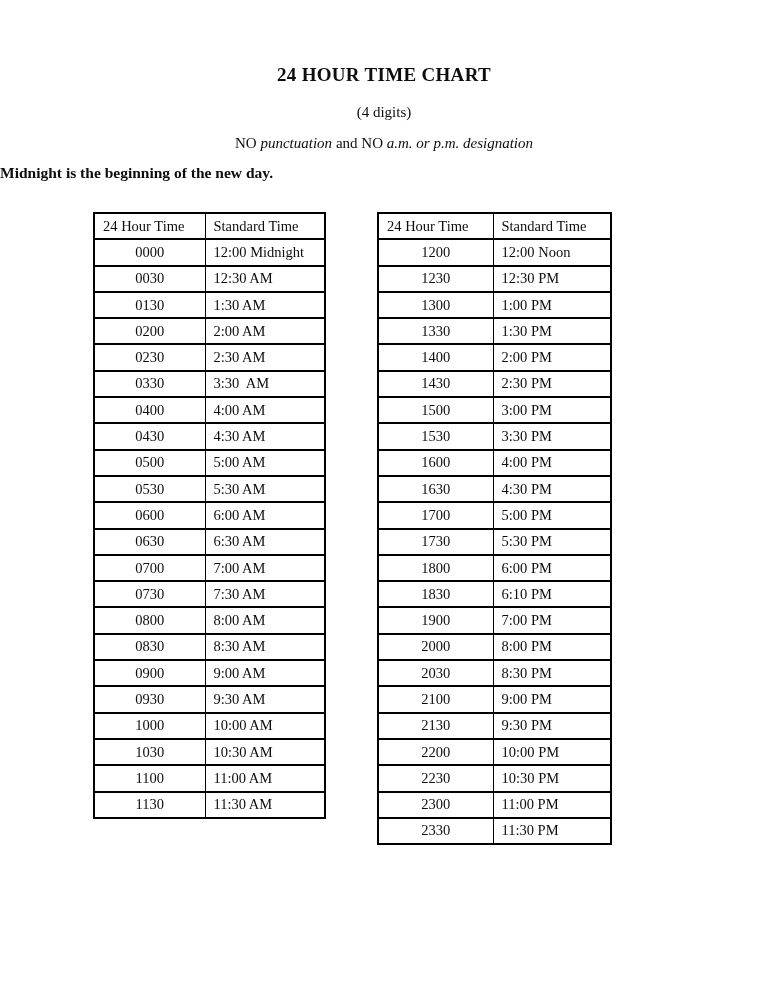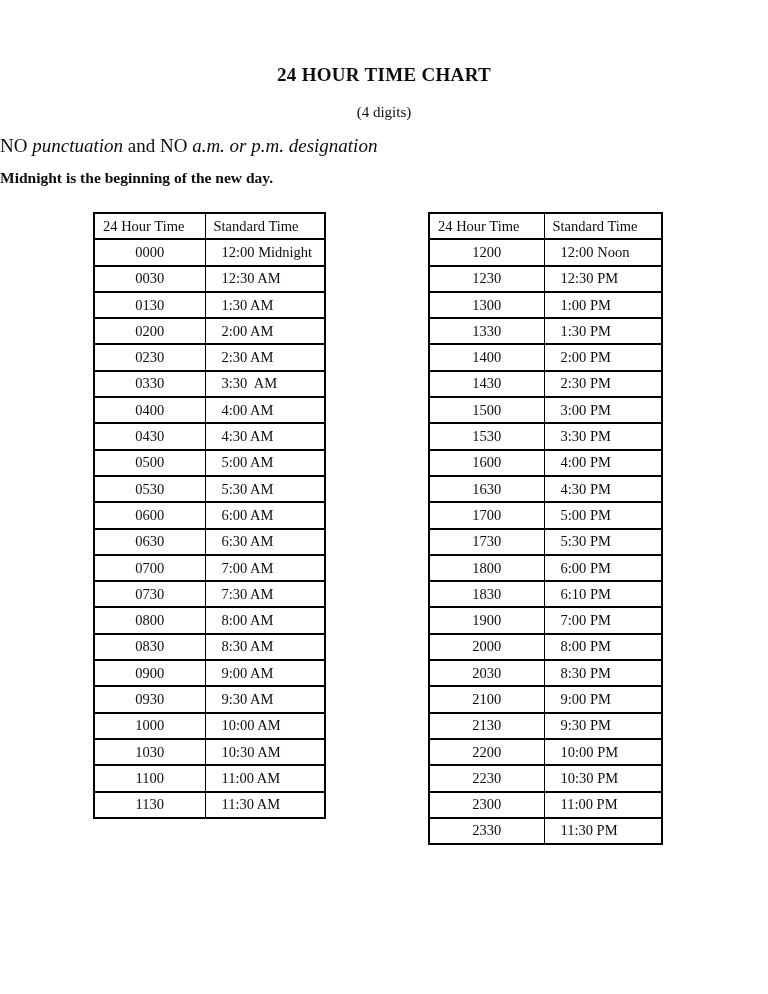--- a/index.html
+++ b/index.html
@@ -47,38 +47,38 @@
   .revision {
     position: absolute;
     left: 501px;
     top: 4px;
     font-size: 11px;
     font-weight: normal;
     letter-spacing: 0.2px;
   }
   .punct-note {
     margin-top: 14px;
-    text-align: left;
-    font-size: 19px;
+    text-align: center;
+    font-size: 15px;
   }
   .punct-note em {
     font-style: italic;
   }
   .midnight-note {
     margin-top: 12px;
     text-align: left;
     font-size: 15.5px;
     font-weight: bold;
   }
   .tables-wrap {
     position: absolute;
     top: 212px;
     left: 93px;
     display: flex;
-    gap: 102px;
+    gap: 51px;
     align-items: flex-start;
   }
   table.time-table {
     border-collapse: collapse;
     border: 2px solid #000;
     table-layout: fixed;
   }
   .time-table th,
   .time-table td {
     border: 1px solid #000;
@@ -91,21 +91,21 @@
   }
   .time-table th {
     text-align: left;
     padding-left: 8px;
   }
   .time-table td.col-time {
     text-align: center;
   }
   .time-table td.col-std {
     text-align: left;
-    padding-left: 16px;
+    padding-left: 8px;
     white-space: pre-wrap;
   }
   .tbl-left col.c-time { width: 111px; }
   .tbl-left col.c-std  { width: 120px; }
   .tbl-right col.c-time { width: 115px; }
   .tbl-right col.c-std  { width: 118px; }
 </style>
 </head>
 <body>
 

